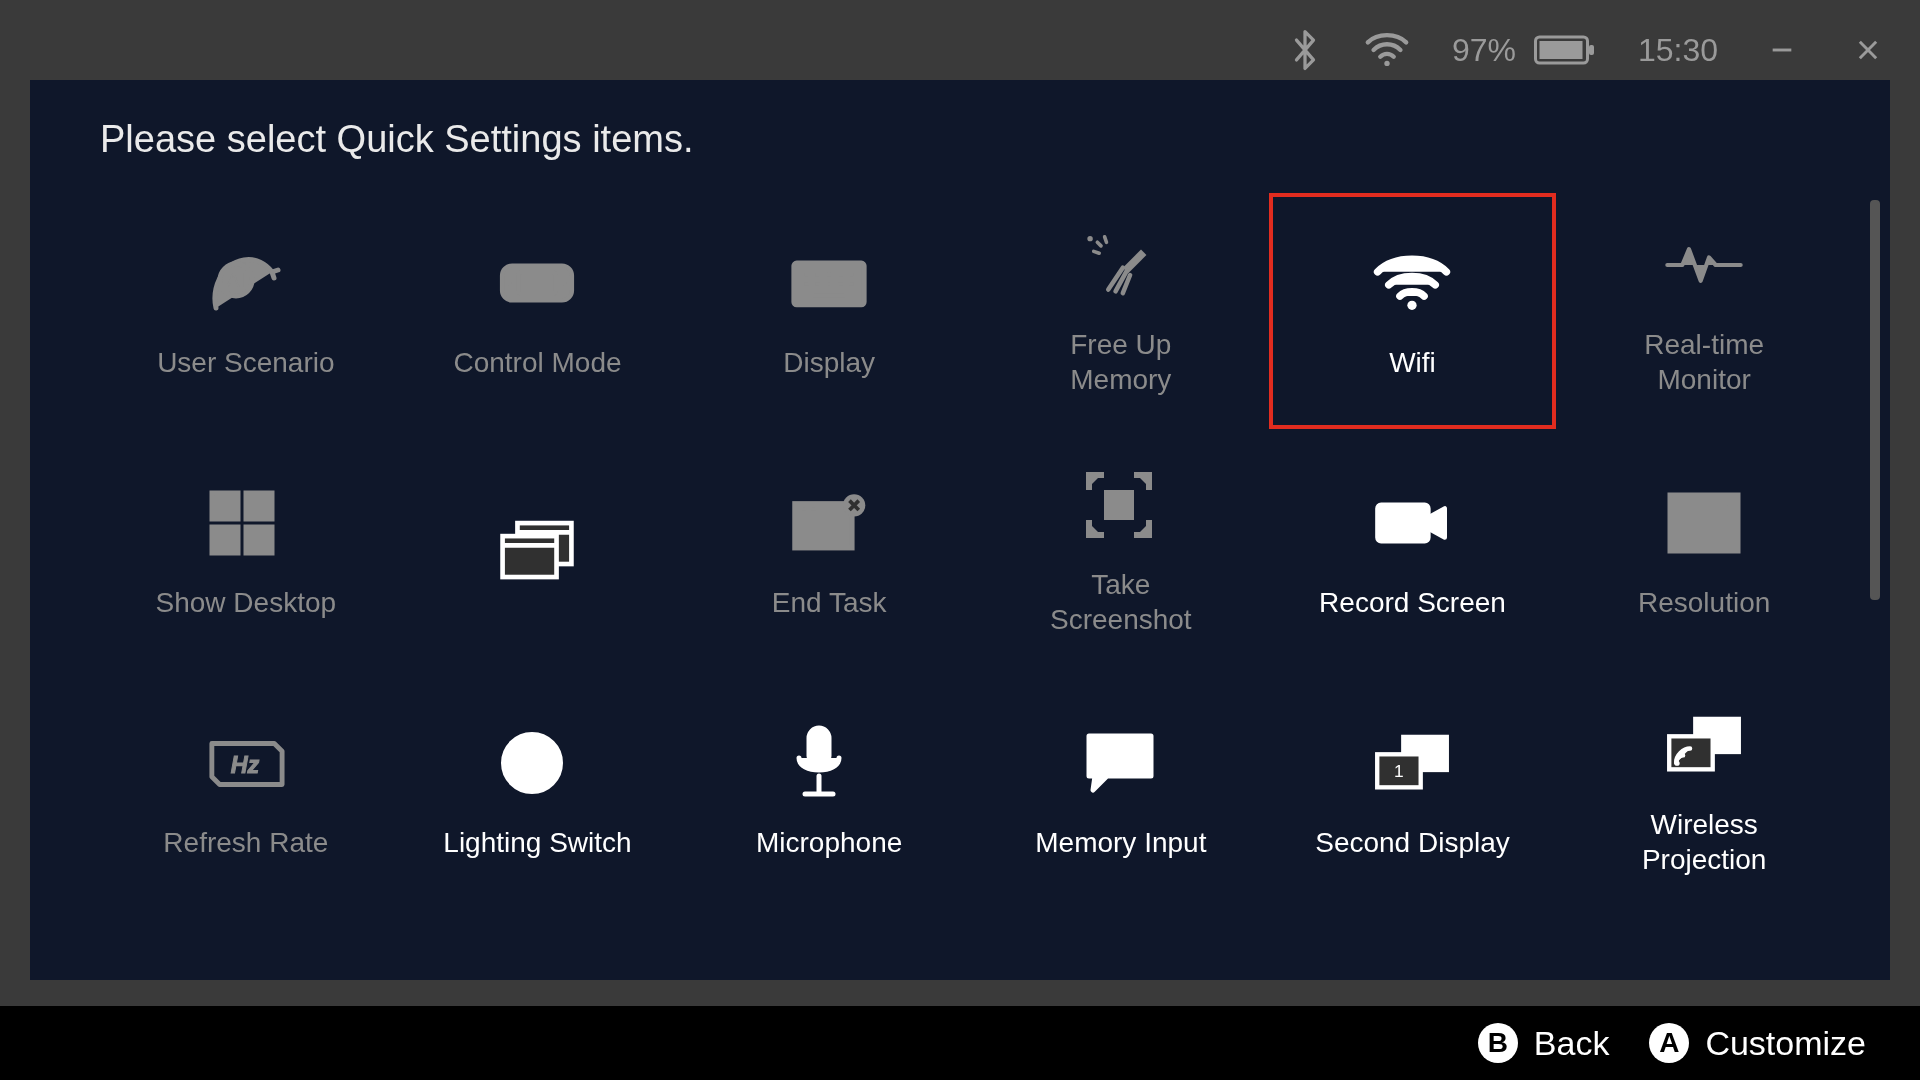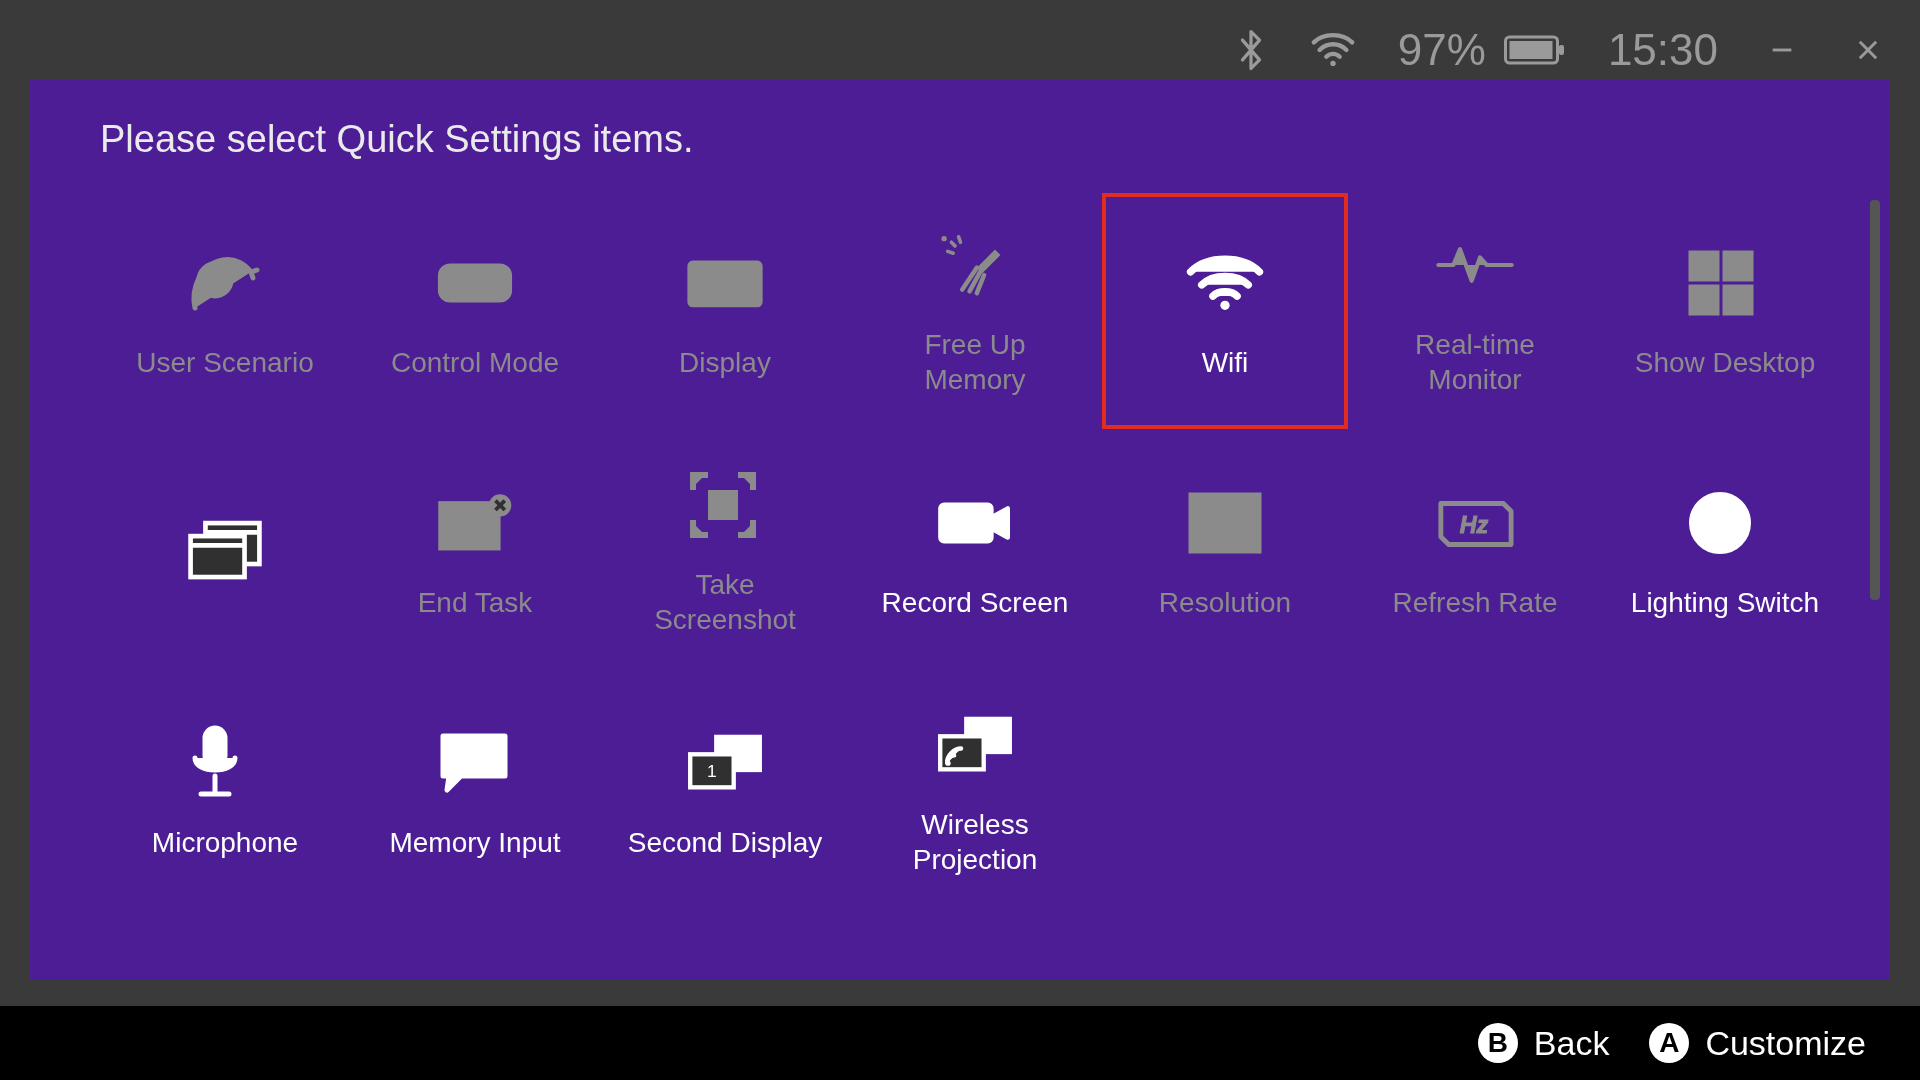--- a/index.html
+++ b/index.html
@@ -16,51 +16,51 @@
   
   .statusbar {
     position: absolute;
     top: 0;
     right: 30px;
     height: 100px;
     display: flex;
     align-items: center;
     gap: 42px;
     color: #9a9a9a;
-    font-size: 44px;
+    font-size: 32px;
   }
   .statusbar .icon svg { display:block; }
   .batt-wrap { display:flex; align-items:center; gap:18px; }
 
   .win-btn {
     width: 44px; height: 44px;
     display: flex; align-items: center; justify-content: center;
     color: #9a9a9a;
   }
 
   
   .panel {
     position: absolute;
     left: 30px;
     right: 30px;
     top: 80px;
     bottom: 100px;
-    background: #4c1d95;
+    background: #0f172a;
     padding: 38px 40px 20px 70px;
   }
   .panel-title {
     font-size: 38px;
     font-weight: 400;
     color: #eaeaea;
     margin-bottom: 30px;
   }
 
   .grid {
     display: grid;
-    grid-template-columns: repeat(7, 1fr);
+    grid-template-columns: repeat(6, 1fr);
     grid-auto-rows: 240px;
     width: 100%;
     height: calc(100% - 70px);
     overflow: hidden;
   }
 
   .tile {
     display: flex;
     flex-direction: column;
     align-items: center;

